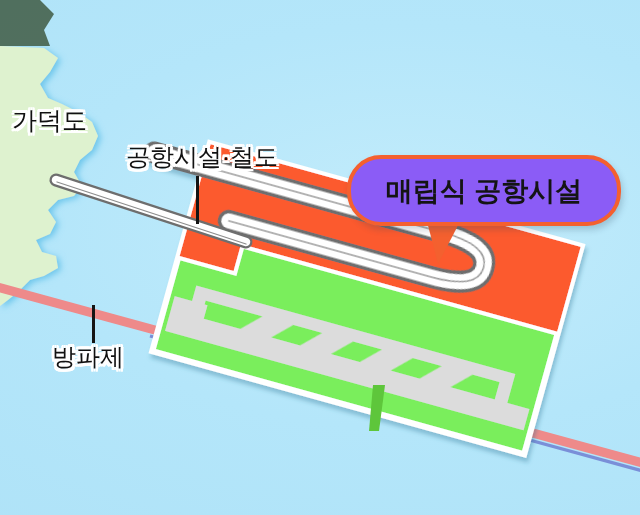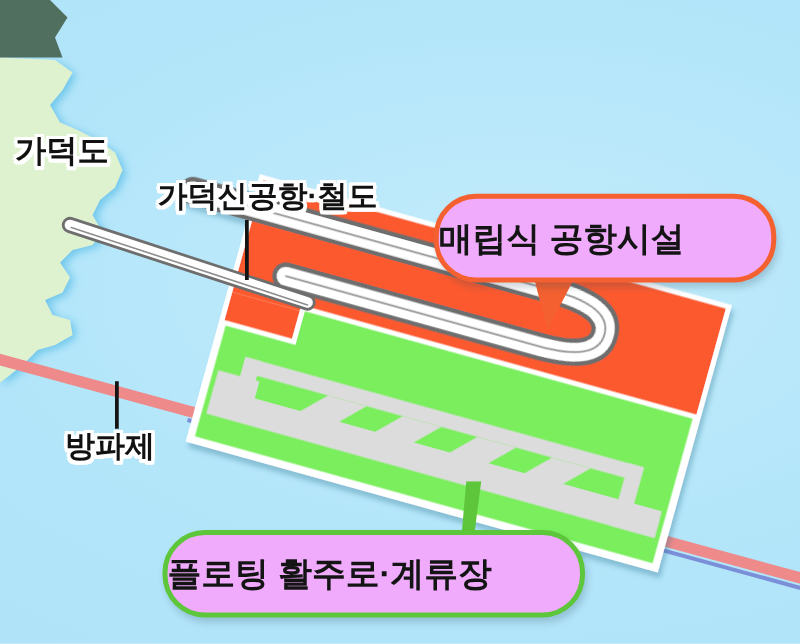--- a/index.html
+++ b/index.html
@@ -63,21 +63,21 @@
       -2px -2px 0 #12343a, 2px -2px 0 #12343a,
       -2px  2px 0 #12343a, 2px  2px 0 #12343a,
        0px  2px 0 #12343a, 0px -2px 0 #12343a,
        2px  0px 0 #12343a, -2px 0px 0 #12343a,
        3px  4px 4px rgba(0,0,0,0.45);
   }
 
   
   .maplabel {
     position: absolute;
-    font-weight: bold;
+    font-weight: normal;
     color: #111111;
     white-space: nowrap;
     z-index: 30;
     text-shadow:
       -2.5px -2.5px 0 #ffffff, 2.5px -2.5px 0 #ffffff,
       -2.5px  2.5px 0 #ffffff, 2.5px  2.5px 0 #ffffff,
        0     -3px  0 #ffffff, 0      3px  0 #ffffff,
       -3px    0    0 #ffffff, 3px    0    0 #ffffff,
       -2px   -3px  0 #ffffff, 2px   -3px  0 #ffffff,
       -2px    3px  0 #ffffff, 2px    3px  0 #ffffff;
@@ -93,21 +93,22 @@
     z-index: 29;
   }
   #leader-road { left: 196px; top: 176px; height: 48px; }
   #leader-breakwater { left: 92px; top: 305px; height: 38px; }
 
   
   .callout {
     position: absolute;
     display: flex;
     align-items: center;
-    background: #f0abfc;
+    justify-content: center;
+    background: #8b5cf6;
     font-weight: bold;
     color: #141414;
     white-space: nowrap;
     z-index: 35;
     box-shadow: 2px 4px 6px rgba(40,70,90,0.22);
   }
   #callout-landfill {
     left: 347px; top: 155px;
     width: 266px; height: 63px;
     border: 4px solid #f4602f;
@@ -200,34 +201,31 @@
     <g>
       <path d="M56,180 L246,242" stroke="#6E6E6E" stroke-width="13" stroke-linecap="round"></path>
       <path d="M56,180 L246,242" stroke="#FFFFFF" stroke-width="8.5" stroke-linecap="round"></path>
       <path d="M57,182 L246,244" stroke="#8E8E8E" stroke-width="1.3" stroke-linecap="round"></path>
     </g>
   </svg>
 
 
   <div id="label-gadeokdo" class="maplabel">가덕도</div>
 
-  <div id="label-road" class="maplabel">가덕신공항·철도</div>
+  <div id="label-road" class="maplabel">공항시설·철도</div>
   <div id="leader-road" class="leaderline"></div>
 
   <div id="label-breakwater" class="maplabel">방파제</div>
   <div id="leader-breakwater" class="leaderline"></div>
 
   <svg style="position:absolute;left:420px;top:210px;width:60px;height:56px;z-index:34;" viewBox="0 0 60 56">
     <polygon points="4,0 46,0 18,54" fill="#F4602F"></polygon>
     <polygon points="11,0 39,0 18,44" fill="#F4602F"></polygon>
   </svg>
   <div id="callout-landfill" class="callout">
     <span>매립식 공항시설</span>
   </div>
 
   <svg style="position:absolute;left:355px;top:385px;width:40px;height:48px;z-index:34;" viewBox="0 0 40 48">
     <polygon points="18,0 30,0 24,46 14,46" fill="#5EC63B"></polygon>
   </svg>
-  <div id="callout-floating" class="callout">
-    <span>플로팅 활주로·계류장</span>
-  </div>
 
 </div>
 
 </body></html>

